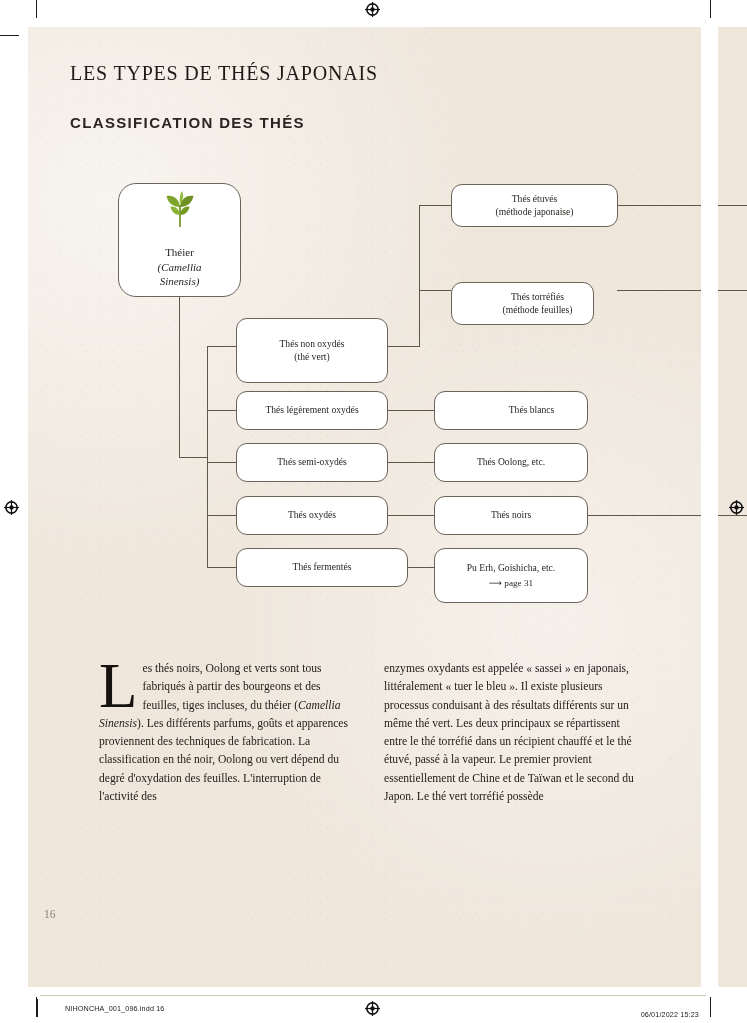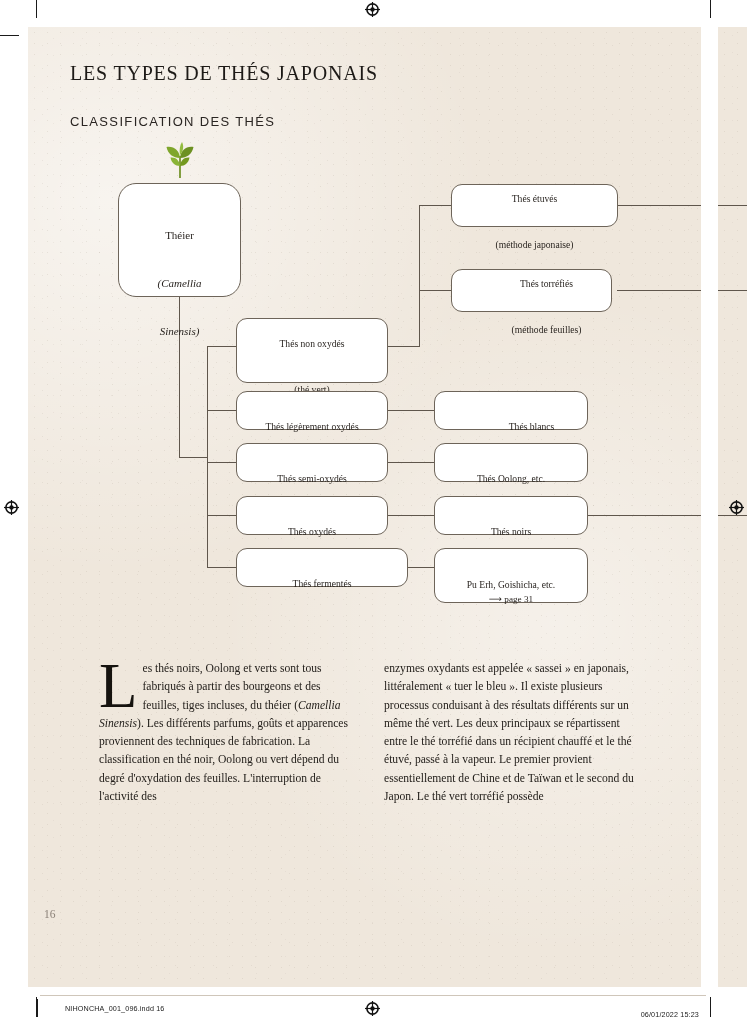--- a/index.html
+++ b/index.html
@@ -89,43 +89,44 @@
     font-size: 20px;
     letter-spacing: 0.8px;
     color: #1d1a17;
     white-space: nowrap;
   }
   .subtitle {
     position: absolute;
     left: 70px;
     top: 114px;
     font-family: "Liberation Sans", sans-serif;
-    font-size: 13px;
+    font-size: 15px;
     letter-spacing: 1.35px;
     color: #2a2522;
     white-space: nowrap;
+    font-weight: bold;
   }
   .node {
     position: absolute;
     background: #ffffff;
     border: 1px solid #6d6459;
     border-radius: 11px;
     box-sizing: border-box;
     display: flex;
     flex-direction: column;
     align-items: center;
     justify-content: center;
     text-align: center;
     color: #241f1b;
     font-family: "Liberation Serif", serif;
     font-size: 9.6px;
     line-height: 1.32;
     z-index: 3;
   }
-  .node .ln { display: block; white-space: nowrap; margin-top: 33px; }
+  .node .ln { display: block; white-space: nowrap; }
   .node .ital { font-style: italic; }
   .node-root {
     font-size: 11px;
     border-radius: 18px;
   }
   .sprout {
     margin-bottom: 14px;
   }
   .arrow-line {
     display: block;
@@ -281,21 +282,21 @@
     </span>
     <span class="ln">Théier</span>
     <span class="ln ital">(Camellia</span>
     <span class="ln ital">Sinensis)</span>
   </div>
 
   <div class="node" style="left:451px; top:184px; width:167px; height:43px;">
     <span class="ln">Thés étuvés</span>
     <span class="ln">(méthode japonaise)</span>
   </div>
-  <div class="node" style="left:451px; top:269px; width:161px; height:43px;padding-left:30px;">
+  <div class="node" style="left:451px; top:282px; width:143px; height:43px;padding-left:30px;">
     <span class="ln">Thés torréfiés</span>
     <span class="ln">(méthode feuilles)</span>
   </div>
 
   <div class="node" style="left:236px; top:318px; width:152px; height:65px;">
     <span class="ln">Thés non oxydés</span>
     <span class="ln">(thé vert)</span>
   </div>
   <div class="node" style="left:236px; top:391px; width:152px; height:39px;">
     <span class="ln">Thés légèrement oxydés</span>

